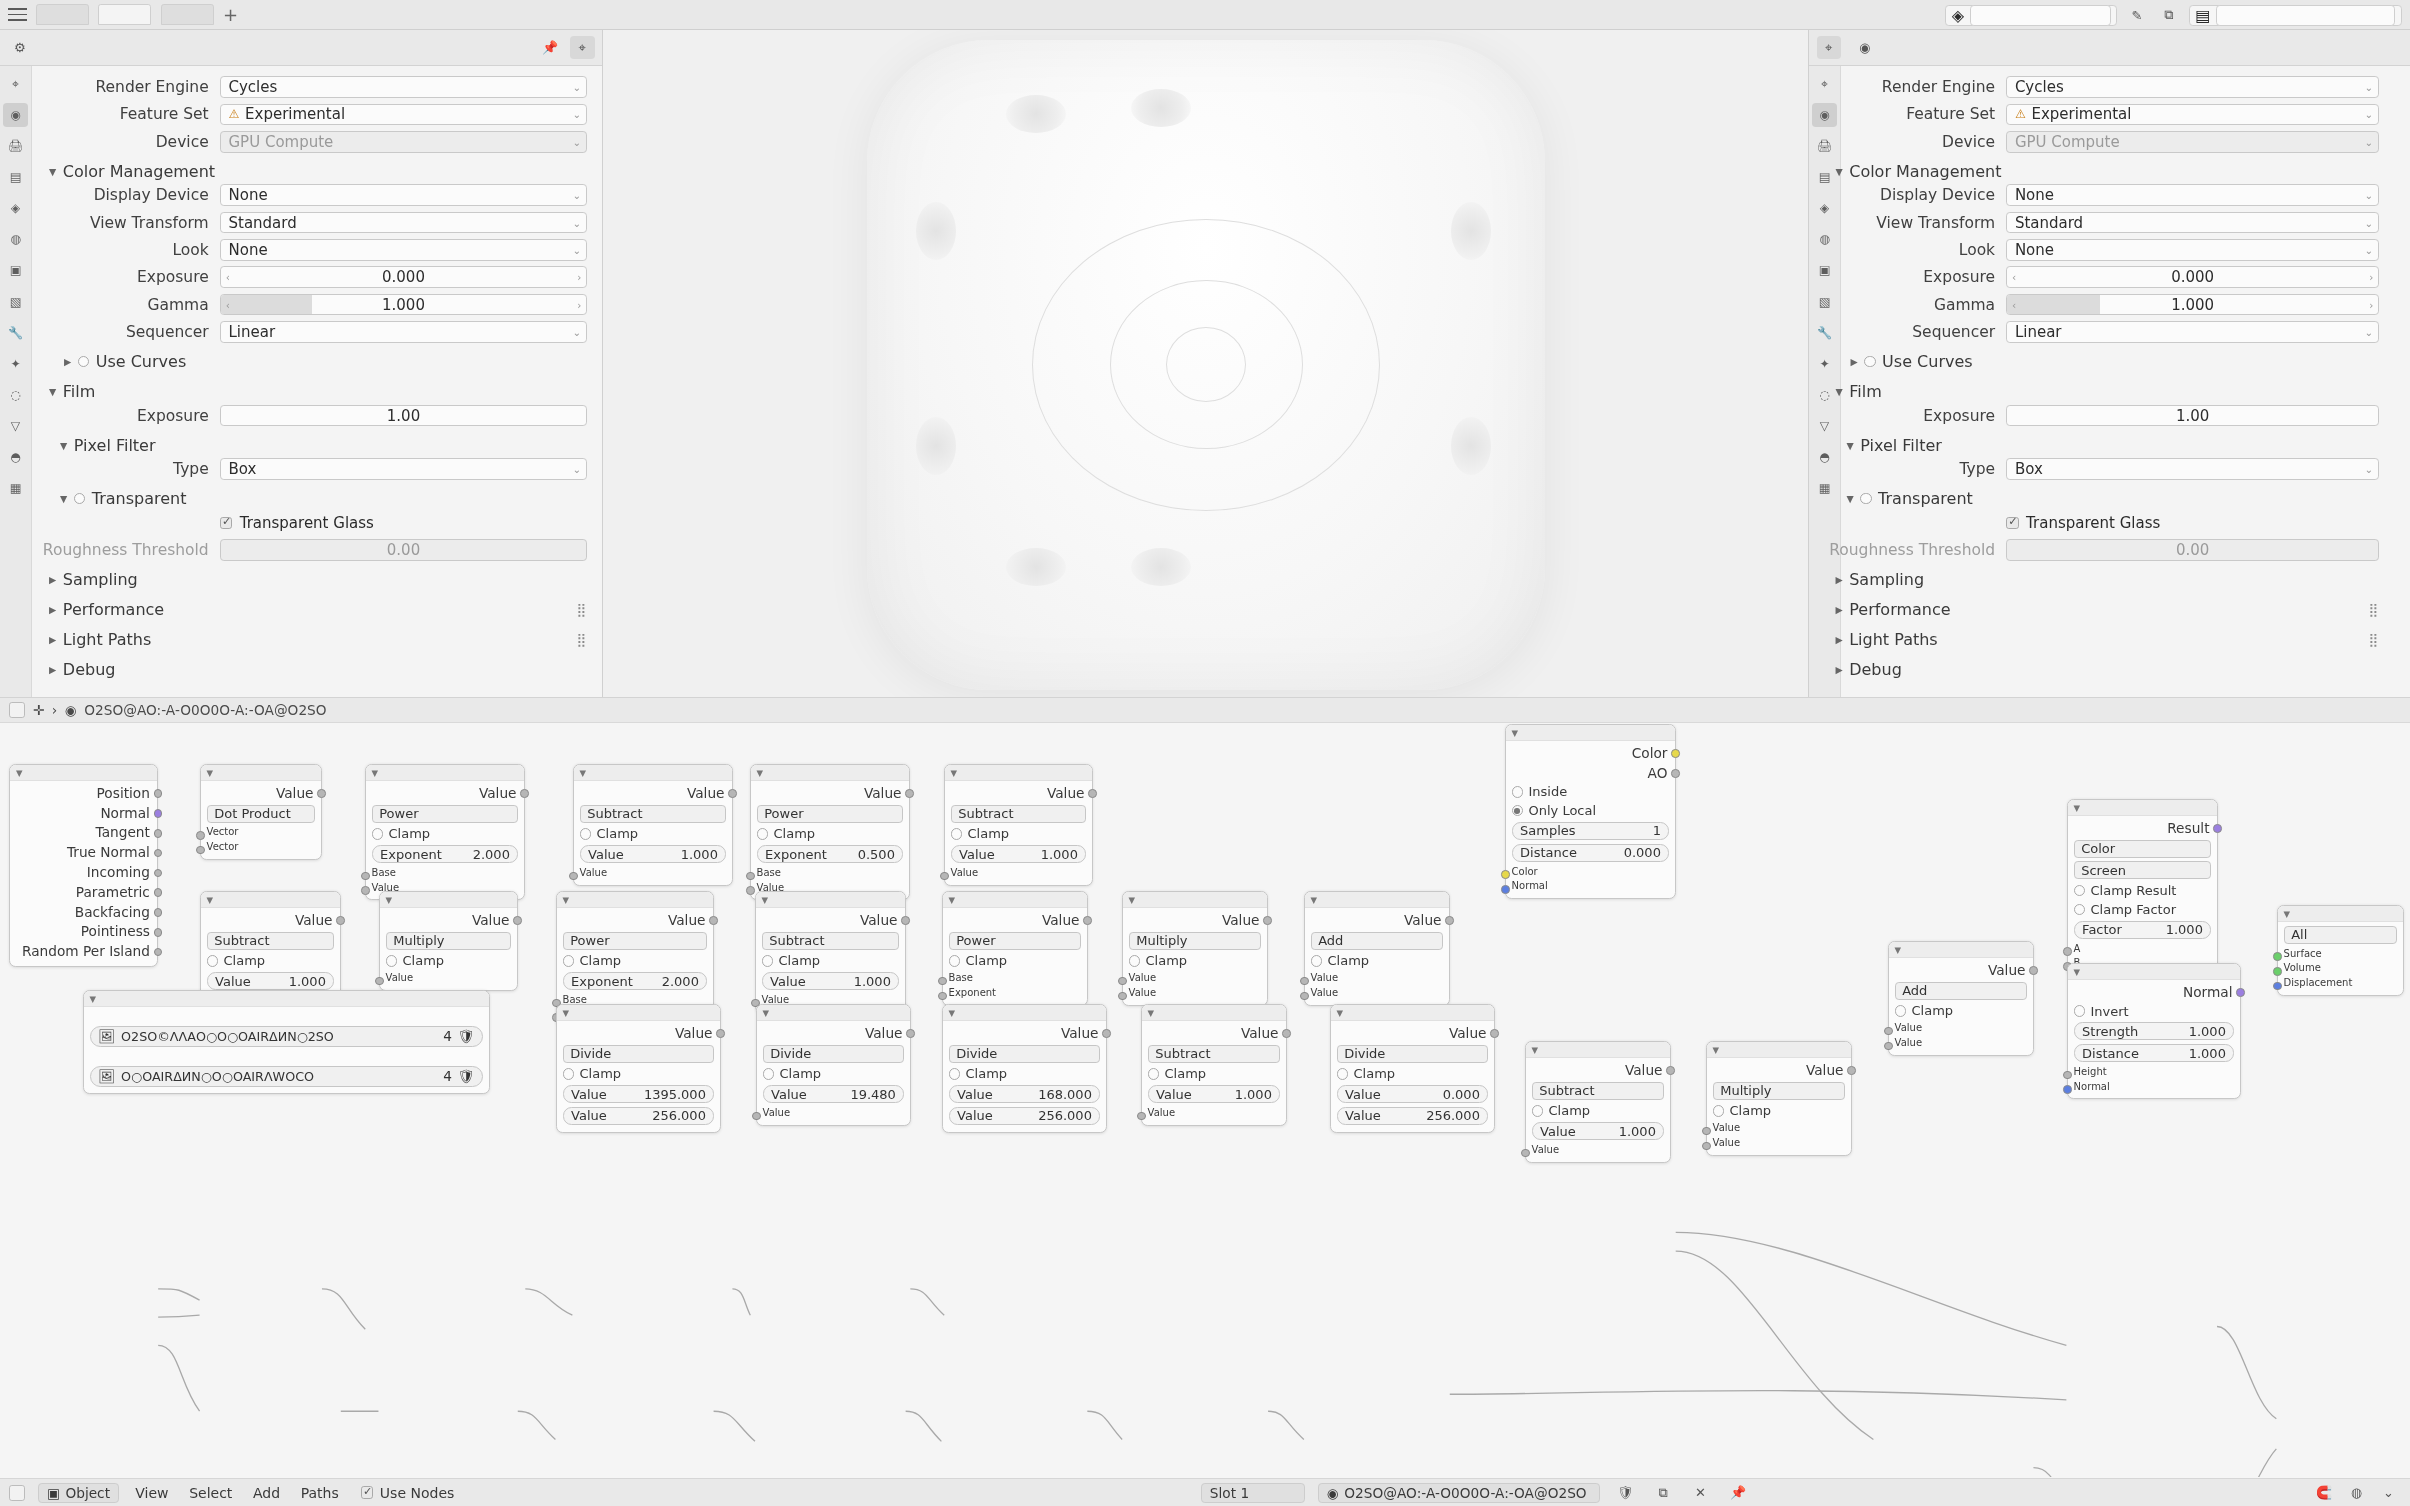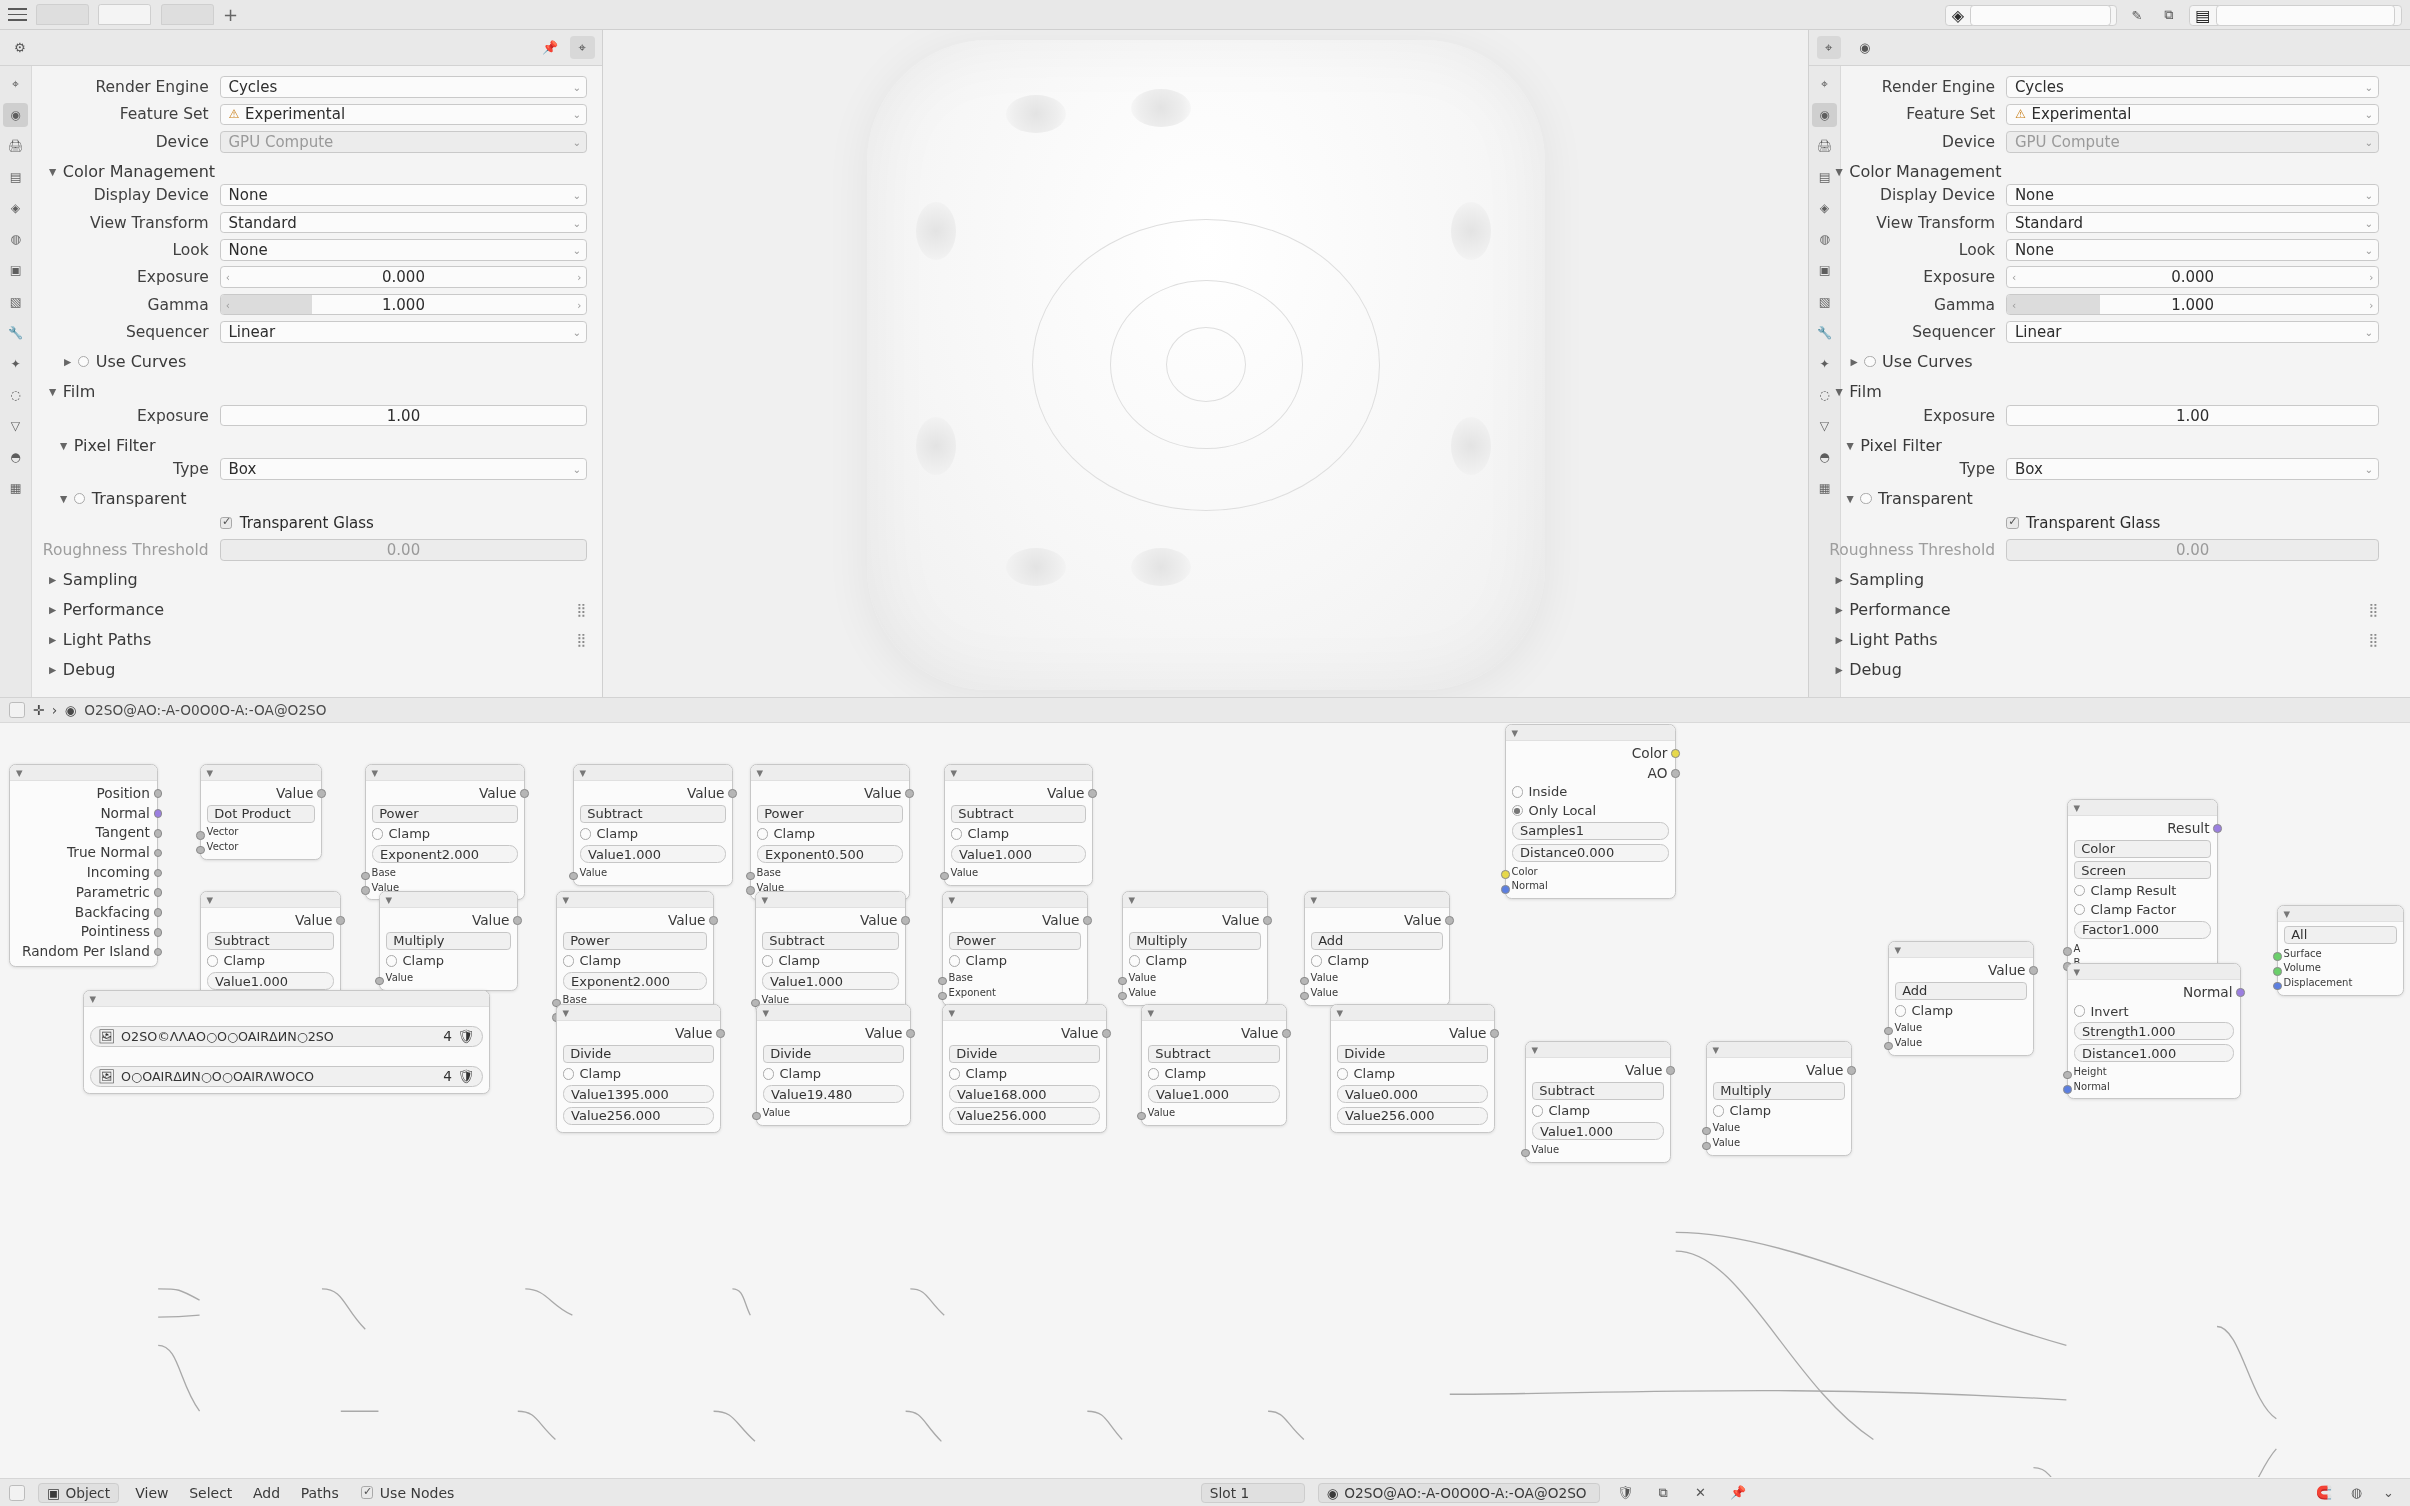--- a/index.html
+++ b/index.html
@@ -78,21 +78,21 @@
   .sh-canvas{position:absolute;top:27px;left:0;right:0;bottom:28px;overflow:hidden;}
   .sh-foot{position:absolute;left:0;right:0;bottom:0;height:28px;background:#e9e9e9;border-top:0.9px solid #d6d6d6;display:flex;align-items:center;gap:13px;padding:0 9.4px;font-size:14px;color:#3a3a3a;}
 
   .node{position:absolute;background:#fbfbfb;border:0.9px solid #c7c7c7;border-radius:6.6px;box-shadow:0 0.9px 2.8px rgba(0,0,0,.10);font-size:13.7px;color:#333;}
   .node .nhead{height:16px;border-radius:5.6px 5.6px 0 0;background:#ededed;border-bottom:0.9px solid #e0e0e0;display:flex;align-items:center;padding-left:5.6px;}
   .node .nhead .tri{font-size:8.5px;color:#777;}
   .node .nbody{padding:3.8px 5.6px 6.6px 5.6px;display:flex;flex-direction:column;gap:3.8px;}
   .out{text-align:right;font-size:13.7px;color:#3a3a3a;padding-right:1.9px;}
   .inp{font-size:10px;color:#3a3a3a;}
   .sel-box{height:18px;background:#f0f0f0;border:0.9px solid #c6c6c6;border-radius:3.8px;display:flex;align-items:center;padding:0 6.6px;font-size:13px;position:relative;}
-  .val-box{height:18px;background:#f4f4f4;border:0.9px solid #c6c6c6;border-radius:8.5px;display:flex;align-items:center;padding:0 7.5px;font-size:13px;}
+  .val-box{height:18px;background:#f4f4f4;border:0.9px solid #c6c6c6;border-radius:8.5px;display:flex;align-items:center;justify-content:space-between;padding:0 7.5px;font-size:13px;}
   .chk{display:flex;align-items:center;gap:5.6px;font-size:13px;color:#3a3a3a;}
   .sock{position:absolute;width:8.5px;height:8.5px;border-radius:50%;border:0.9px solid #8a8a8a;}
   .s-yellow{background:#e6d84a;} .s-gray{background:#b6b6b6;} .s-blue{background:#5c7fe0;}
   .s-green{background:#6bcf6b;} .s-purple{background:#9b7fe0;}
   .svg-wires{position:absolute;inset:0;pointer-events:none;}
   .bcrumb{display:flex;align-items:center;gap:7.5px;font-size:13.7px;color:#4a4a4a;}
   .tiny-ico{width:16px;height:16px;border:0.9px solid #bcbcbc;background:#f2f2f2;border-radius:2.8px;display:inline-block;}
 </style>
 </head>
 <body>

